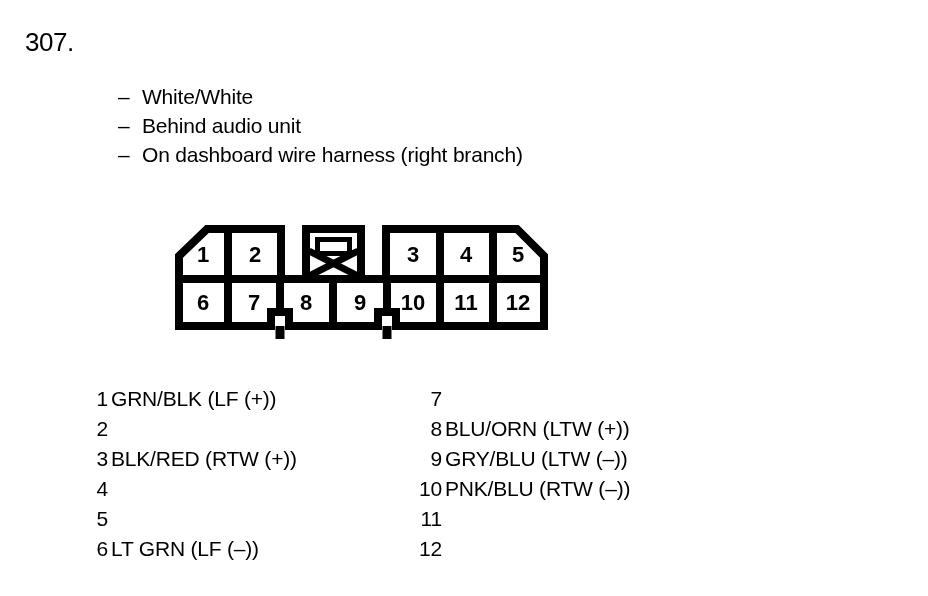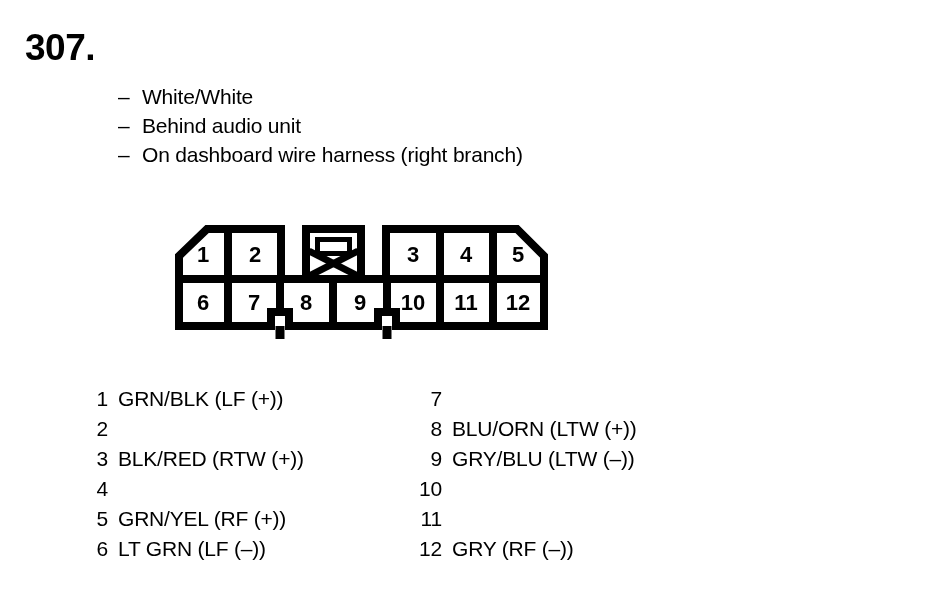--- a/index.html
+++ b/index.html
@@ -14,22 +14,22 @@
     background: #ffffff;
     color: #000000;
     font-family: "Liberation Sans", "DejaVu Sans", sans-serif;
     overflow: hidden;
   }
   .title {
     position: absolute;
     left: 25px;
     top: 28px;
     display: flex;
-    font-weight: bold;
-    font-size: 37px;
+    font-weight: normal;
+    font-size: 26px;
     line-height: 1.1;
     letter-spacing: -0.5px;
     white-space: nowrap;
   }
   .title-num {
     width: 90px;
     flex: 0 0 auto;
   }
   .notes {
     position: absolute;
@@ -71,21 +71,21 @@
   .pin-row {
     display: flex;
     white-space: nowrap;
   }
   .pin-num {
     width: 108px;
     flex: 0 0 auto;
     text-align: right;
   }
   .pin-label {
-    margin-left: 10px;
+    margin-left: 3px;
   }
 </style>
 </head>
 <body>
 
 <div class="page">
 
   <div class="title">
     <span class="title-num">307.</span>
   </div>
@@ -156,21 +156,20 @@
     </div>
     <div class="pin-row">
       <span class="pin-num">3</span>
       <span class="pin-label">BLK/RED (RTW (+))</span>
     </div>
     <div class="pin-row">
       <span class="pin-num">4</span>
     </div>
     <div class="pin-row">
       <span class="pin-num">5</span>
-      <span class="pin-label">GRN/YEL (RF (+))</span>
     </div>
     <div class="pin-row">
       <span class="pin-num">6</span>
       <span class="pin-label">LT GRN (LF (–))</span>
     </div>
   </div>
 
   <div class="pins pins-right">
     <div class="pin-row">
       <span class="pin-num">7</span>
@@ -178,23 +177,23 @@
     <div class="pin-row">
       <span class="pin-num">8</span>
       <span class="pin-label">BLU/ORN (LTW (+))</span>
     </div>
     <div class="pin-row">
       <span class="pin-num">9</span>
       <span class="pin-label">GRY/BLU (LTW (–))</span>
     </div>
     <div class="pin-row">
       <span class="pin-num">10</span>
+      <span class="pin-label">PNK/BLU (RTW (–))</span>
     </div>
     <div class="pin-row">
       <span class="pin-num">11</span>
     </div>
     <div class="pin-row">
       <span class="pin-num">12</span>
-      <span class="pin-label">GRY (RF (–))</span>
     </div>
   </div>
 
 </div>
 
 </body></html>

